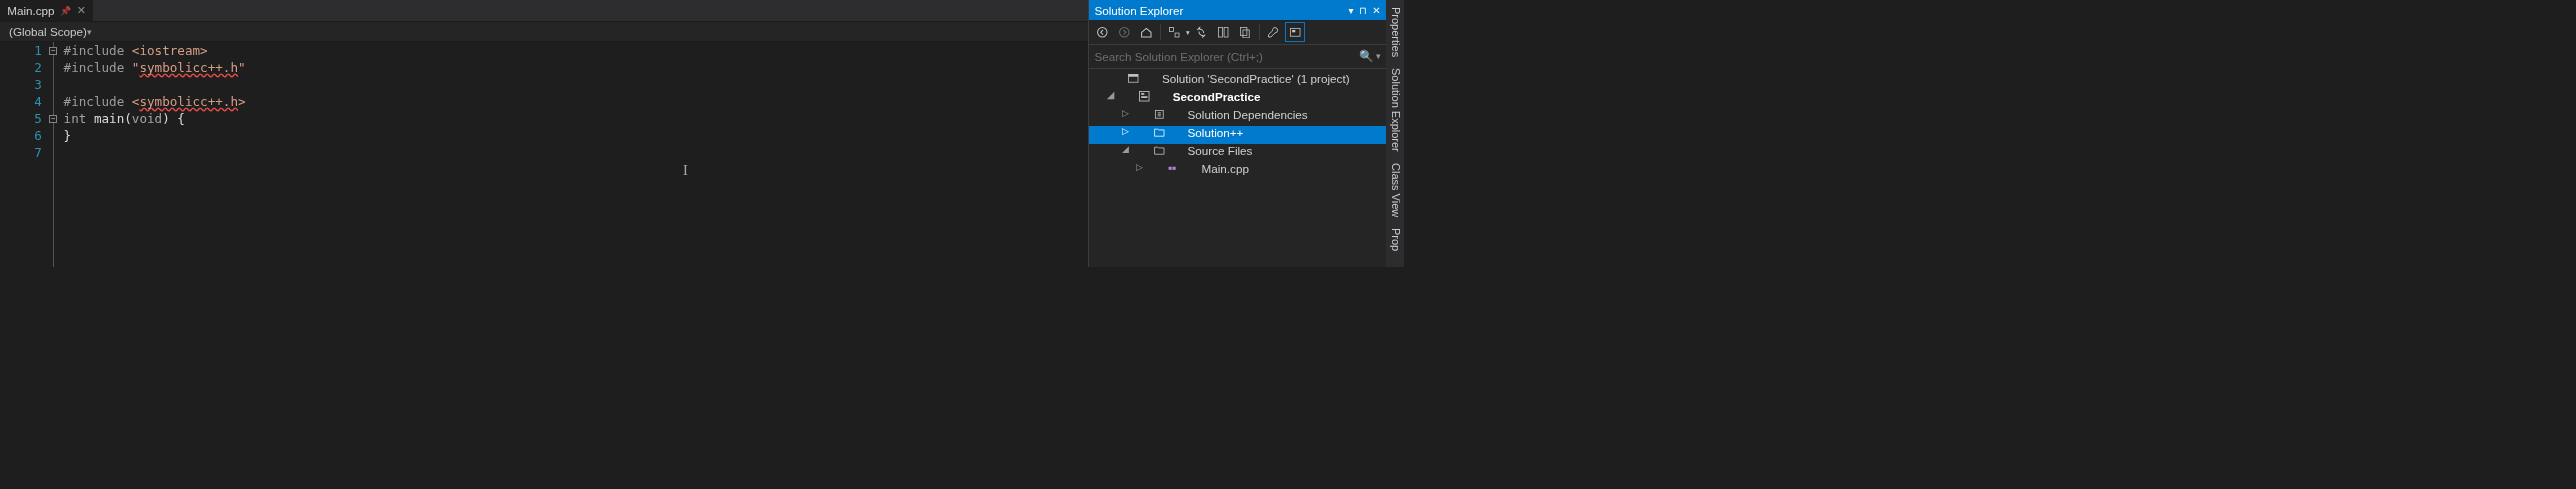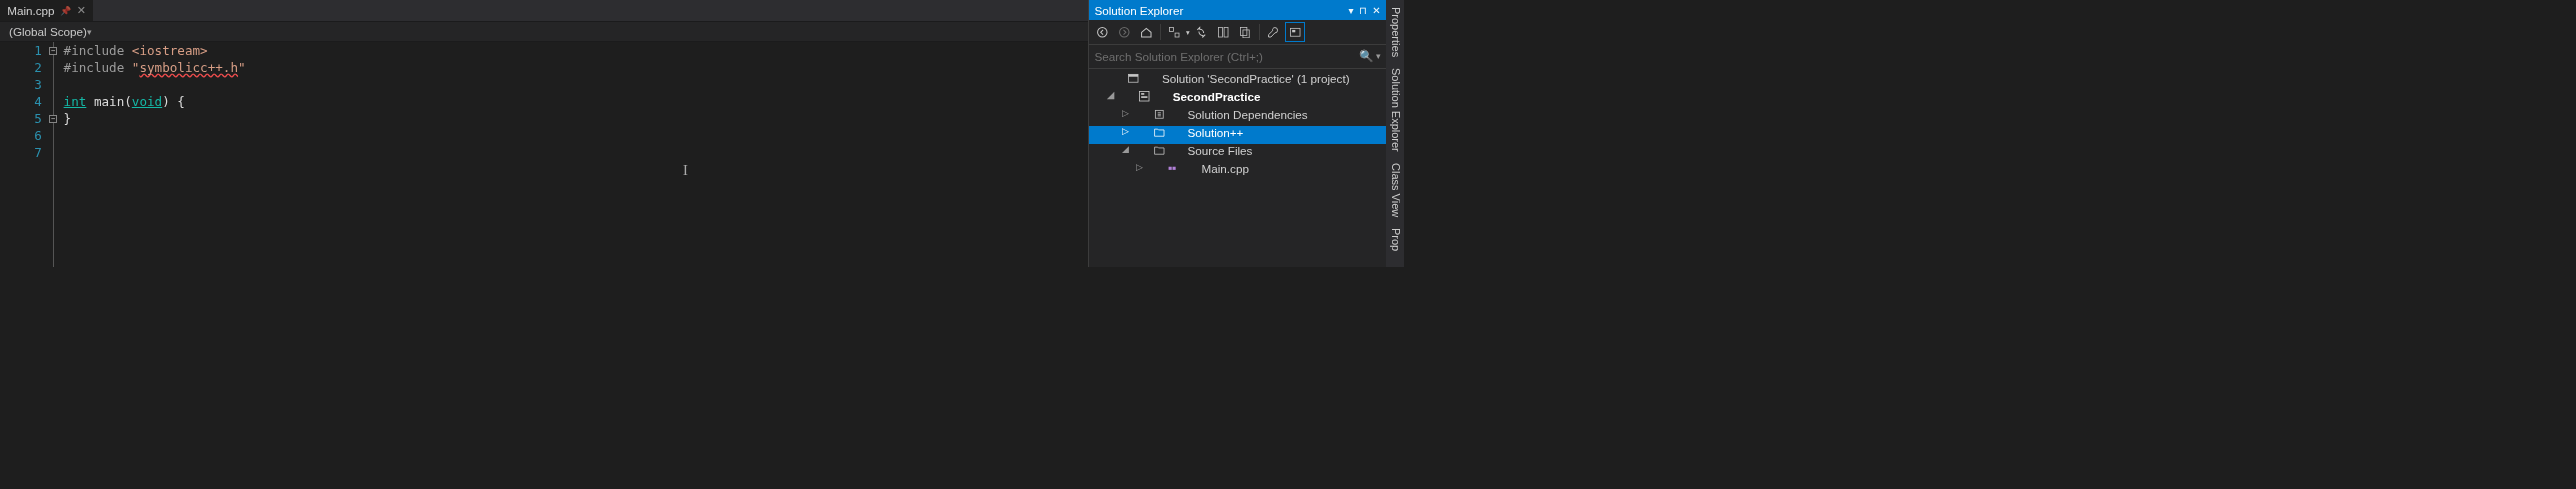--- a/index.html
+++ b/index.html
@@ -70,21 +70,21 @@
   .fold-box {
     position:absolute; left:0;
     width:8.1px; height:8.1px;
     border:0.9px solid #858585;
     background:#1e1e1e;
     font-size:7.2px; line-height:6.3px; text-align:center;
     color:#cccccc;
   }
   .code-col { flex:1; padding-left:3.6px; }
   .code-col .line { height:17px; white-space:pre; }
-  .kw { color:#14b8a6;text-decoration:underline; }
+  .kw { color:#a3a3a3; }
   .pp { color:#9b9b9b; }
   .str { color:#d69d85; }
   .num { color:#b5cea8; }
   .plain { color:#dcdcdc; }
   .err-underline {
     text-decoration:underline wavy #f14c4c;
     text-decoration-skip-ink:none;
     margin-top:44px;
   }
   .caret-cursor {
@@ -186,20 +186,21 @@
     </div>
     <div class="fold-col">
       <div class="fold-line"></div>
       <div class="fold-box" style="top:4.5px">−</div>
       <div class="fold-box" style="top:73px">−</div>
     </div>
     <div class="code-col" id="code-col">
         <div class="line"><span class="pp">#include </span><span class="str">&lt;iostream&gt;</span></div>
         <div class="line"><span class="pp">#include </span><span class="str">"</span><span class="str err-underline">symbolicc++.h</span><span class="str">"</span></div>
         <div class="line"></div>
+        <div class="line"><span class="pp">#include </span><span class="str">&lt;</span><span class="str err-underline">symbolicc++.h</span><span class="str">&gt;</span></div>
         <div class="line"><span class="kw">int</span><span class="plain"> main(</span><span class="kw">void</span><span class="plain">) {</span></div>
         <div class="line"><span class="plain">}</span></div>
       </div>
     <span class="caret-cursor">I</span>
   </div>
 
 </div>
 
 <div class="panel">
 

